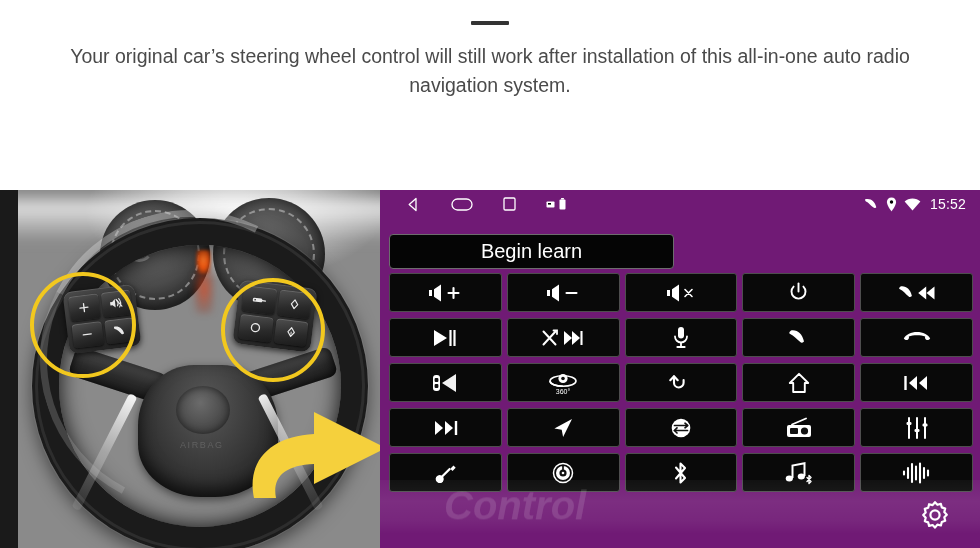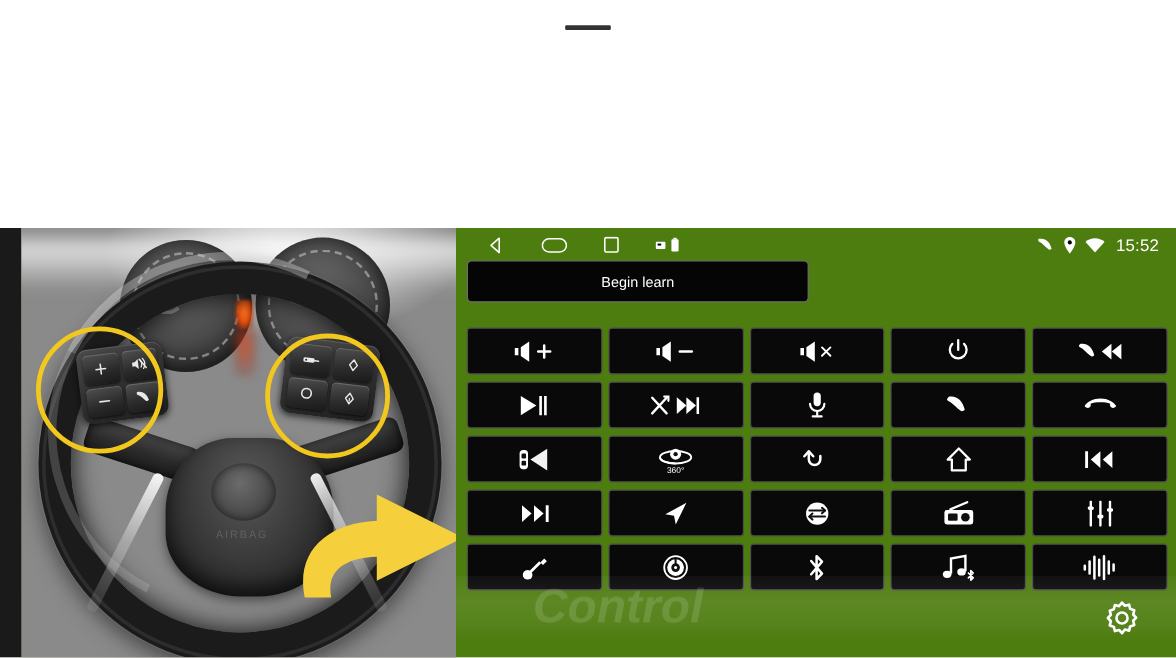--- a/index.html
+++ b/index.html
@@ -260,21 +260,21 @@
     position: absolute;
     left: 218px; top: 196px;
     width: 170px; height: 120px;
     pointer-events: none;
   }
 
   
   .hu-panel {
     position: relative;
     flex: 1 1 auto;
-    background: #4d7c0f;
+    background: #701a75;
     height: 358px;
     overflow: hidden;
   }
 
   
   .statusbar {
     position: absolute;
     left: 0; top: 0;
     width: 100%; height: 28px;
     display: flex;
@@ -291,27 +291,27 @@
     font-weight: 400;
     letter-spacing: 0.2px;
     margin-left: 2px;
   }
   .sb-icon { display: flex; align-items: center; }
   .sb-tiny { display: flex; align-items: center; gap: 4px; }
 
   
   .begin-learn {
     position: absolute;
-    left: 9px; top: 27px;
+    left: 9px; top: 44px;
     width: 285px; height: 35px;
     border: 1px solid #6d6d6d;
     border-radius: 4px;
     background: #050505;
     color: #ffffff;
-    font-size: 12px;
+    font-size: 20px;
     display: flex; align-items: center; justify-content: center;
     cursor: pointer;
   }
 
   
   .btn-grid {
     position: absolute;
     left: 9px; top: 83px;
     width: 584px;
     display: grid;
@@ -359,20 +359,21 @@
     cursor: pointer;
   }
 </style>
 </head>
 <body>
 
 <div class="page">
 
   <div class="header">
     <div class="title-divider"></div>
+    <div class="subtitle">Your original car’s steering wheel control will still work after installation of this all-in-one auto radio navigation system.</div>
   </div>
 
   <div class="content">
 
     <div class="photo-panel">
       <div class="photo-inner">
 
         <div class="dash-bg"></div>
         <div class="dash-strip"></div>
 

